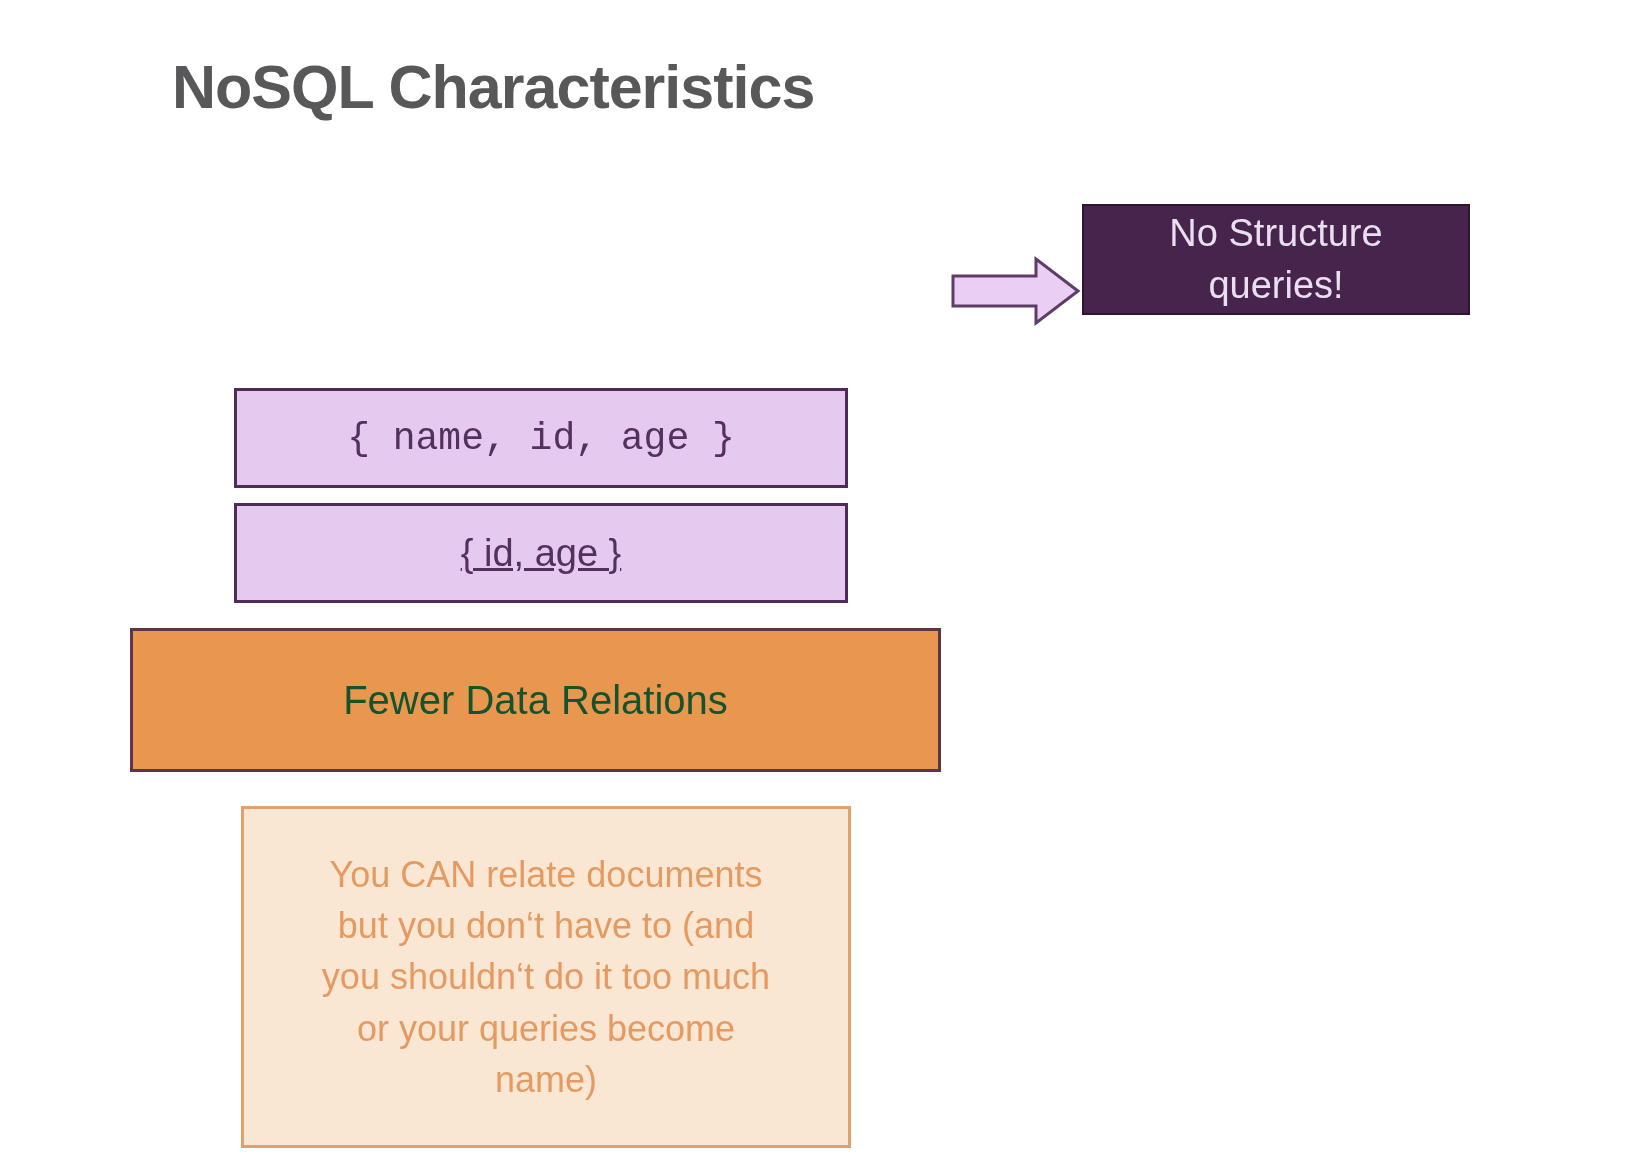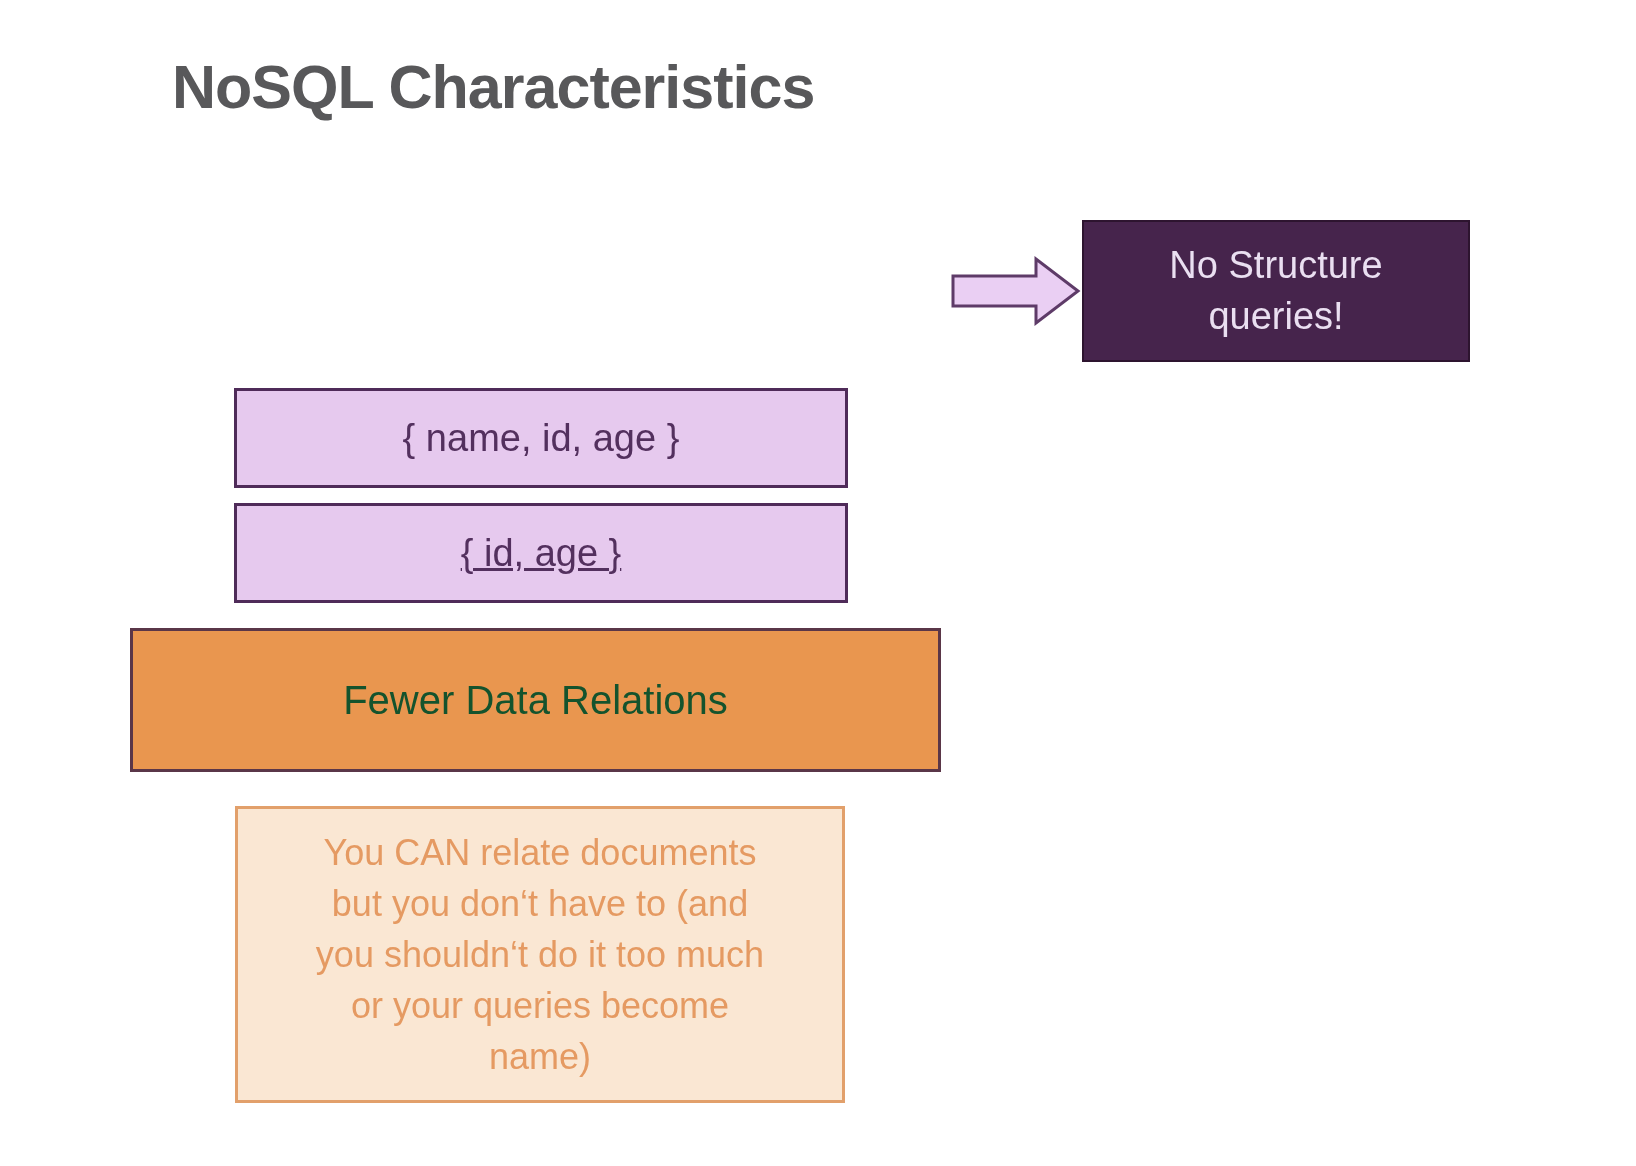--- a/index.html
+++ b/index.html
@@ -41,23 +41,23 @@
     font-size: 38px;
   }
   .box-no-data-schema {
     left: 130px;
     top: 213px;
     width: 811px;
     height: 149px;
   }
   .box-no-structure {
     left: 1082px;
-    top: 220px;
+    top: 204px;
     width: 388px;
-    height: 142px;
+    height: 111px;
     line-height: 1.35;
     text-align: center;
   }
   .arrow-icon {
     position: absolute;
     left: 950px;
     top: 256px;
     width: 132px;
     height: 70px;
   }
@@ -65,43 +65,44 @@
     background: #e6c9ee;
     border: 3px solid #4f2b59;
     color: #53305e;
     font-size: 38px;
   }
   .box-schema-full {
     left: 234px;
     top: 388px;
     width: 614px;
     height: 100px;
+    font-family: Liberation Mono, monospace;
   }
   .box-schema-partial {
     left: 234px;
     top: 503px;
     width: 614px;
     height: 100px;
     text-decoration: underline;
   }
   .box-orange {
     left: 130px;
     top: 628px;
     width: 811px;
     height: 144px;
     background: #e9964f;
     border: 3px solid #5a3648;
     color: #14532d;
     font-size: 40px;
   }
   .box-peach {
-    left: 235px;
+    left: 241px;
     top: 806px;
     width: 610px;
-    height: 297px;
+    height: 342px;
     background: #fae7d3;
     border: 3px solid #e2a06b;
     color: #e59a62;
     font-size: 36px;
     line-height: 1.42;
   }
   .line { display: block; }
 </style>
 </head>
 <body>

